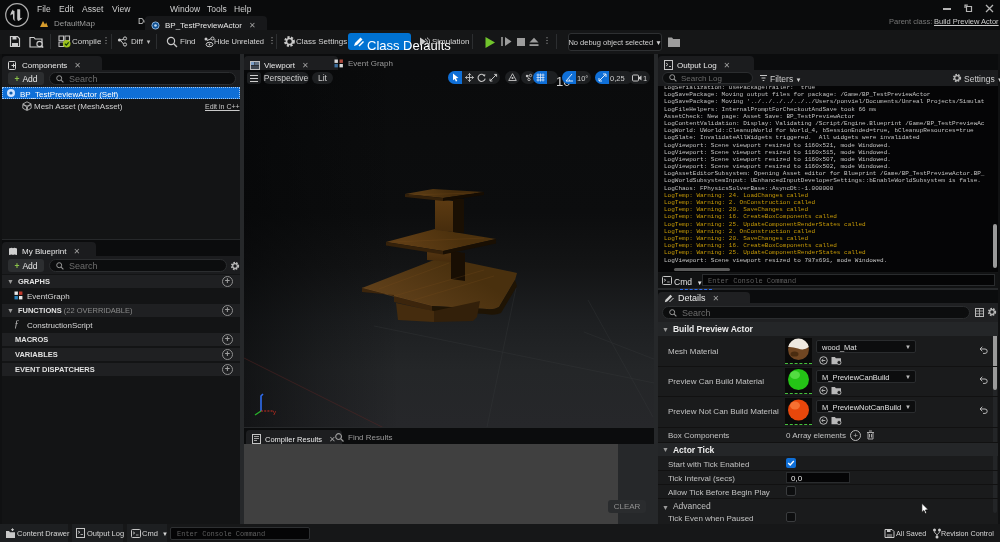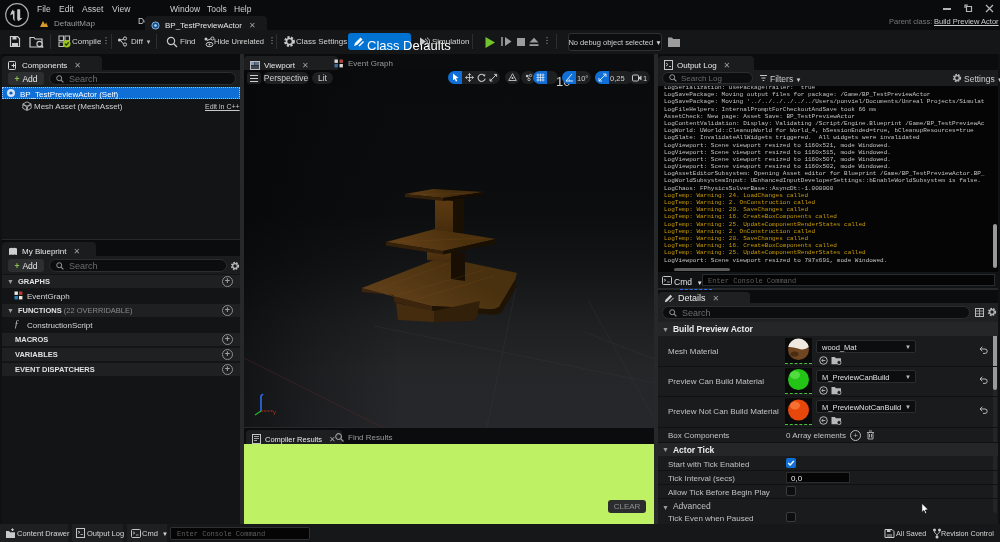--- a/index.html
+++ b/index.html
@@ -373,21 +373,21 @@
     <div class="a" style="left:366px;top:4px;font-size:7.5px;color:#d0d0d0">0,25</div>
     <div class="a" style="left:384px;top:1px;width:22px;height:13px;background:#1d1f21;border-radius:7px"></div>
     <svg class="a" style="left:388px;top:3.5px" width="10" height="8" viewBox="0 0 10 8">
         <rect x="0.5" y="1" width="6" height="6" rx="1" fill="none" stroke="#c5c5c5"></rect>
         <path d="M6.5 3.5 L9.5 1.5 V6.5 L6.5 4.5" fill="#c5c5c5"></path>
       </svg>
     <div class="a" style="left:399px;top:4px;font-size:7.5px;color:#d0d0d0">1</div>
   </div>
 </div>
 
-<div class="a" style="left:244px;top:428px;width:410px;height:96px;background:#bef264">
+<div class="a" style="left:244px;top:428px;width:374px;height:96px;background:#404040">
   <div class="a tabbar" style="left:0;top:0;width:410px;height:16px">
     <div class="tab" style="left:2px;width:84px;background:#1d1e20;font-size:7.5px">
       <svg width="9" height="10" viewBox="0 0 9 10" style="margin-right:4px">
           <rect x="0.5" y="0.5" width="8" height="9" fill="none" stroke="#c5c5c5"></rect>
           <path d="M2 2.5 h5 M2 4.5 h5 M2 6.5 h3" stroke="#c5c5c5" stroke-width="0.8"></path>
         </svg>
       Compiler Results<span class="x">✕</span>
     </div>
     <div class="itab" style="left:85px;width:80px">
       <svg width="9" height="9" viewBox="0 0 9 9" style="margin-right:4px;flex:none">

